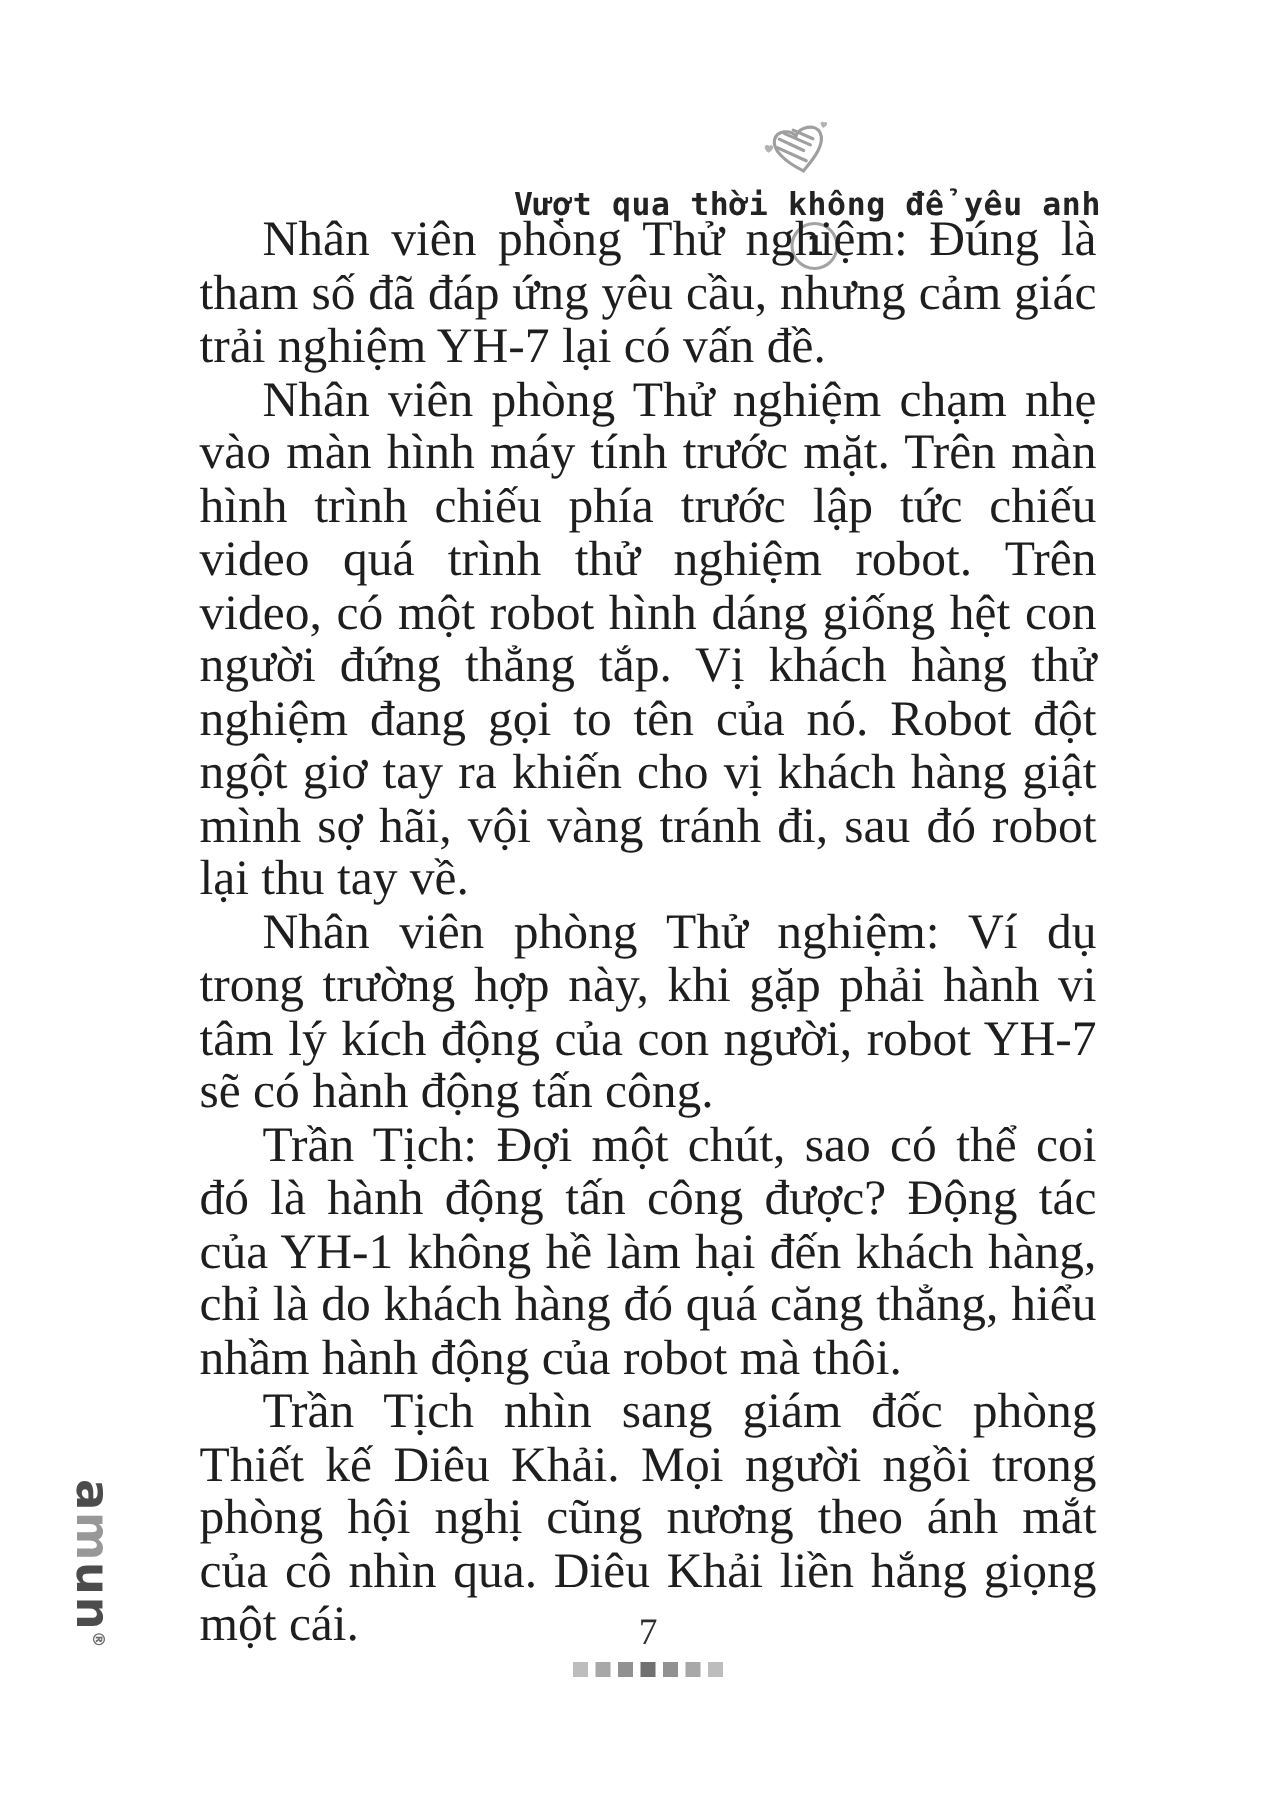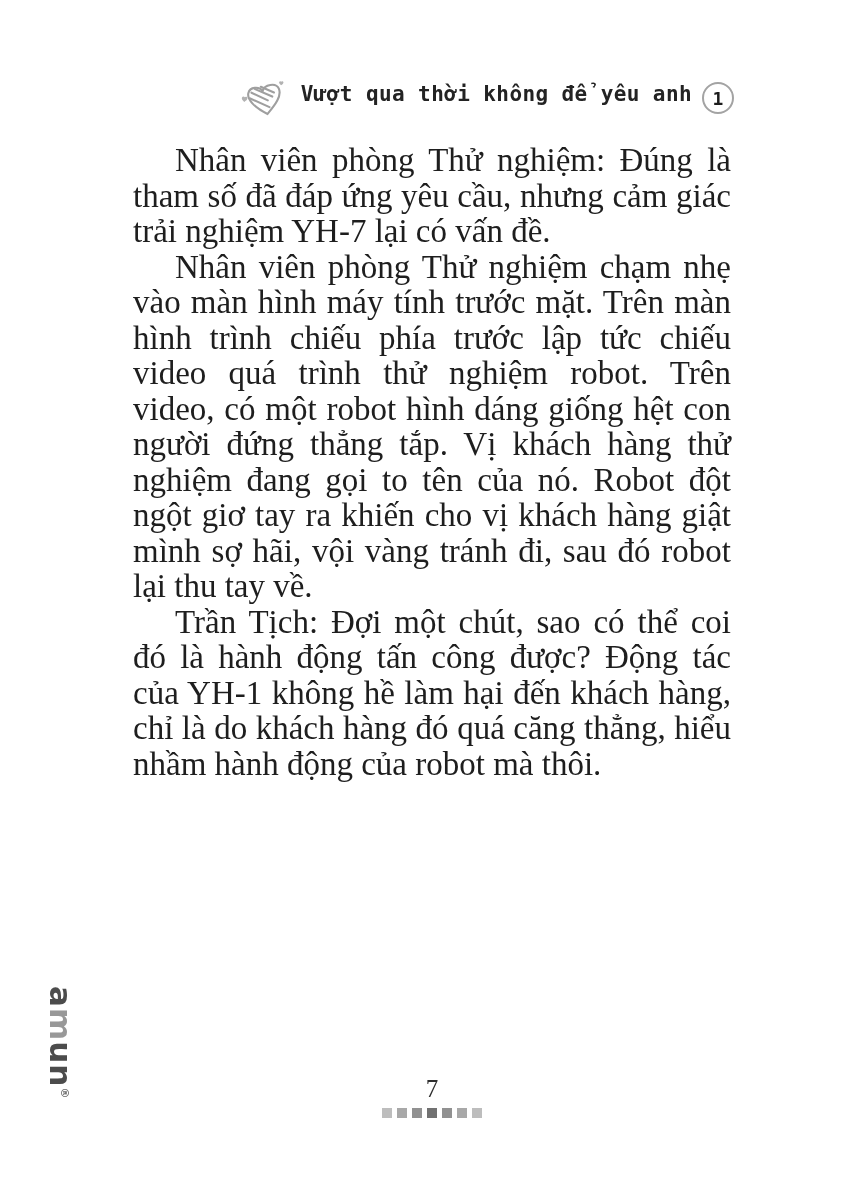--- a/index.html
+++ b/index.html
@@ -9,21 +9,21 @@
     margin:0 auto;
     background:#ffffff;
     overflow:hidden;
     font-family:"Liberation Serif", serif;
   }
 
   
   .header {
     position:absolute;
     top:82px; right:108px;
-    display:flex; align-items:flex-start;
+    display:flex; align-items:center;flex-direction:column;
   }
   .heart-doodle { width:56px; height:46px; margin-right:6px; margin-top:-4px; }
   .title {
     font-family:"DejaVu Sans Mono", monospace;
     font-weight:bold;
     font-size:21px;
     letter-spacing:0.4px;
     color:#232323;
     white-space:nowrap;
   }
@@ -111,21 +111,23 @@
     </svg>
     <span class="title">Vượt qua thời không để yêu anh</span>
     <span class="circle-num">
       <span>1</span>
     </span>
   </div>
 
   <div class="body-text">
     <p>Nhân viên phòng Thử nghiệm: Đúng là tham số đã đáp ứng yêu cầu, nhưng cảm giác trải nghiệm YH-7 lại có vấn đề.</p>
     <p>Nhân viên phòng Thử nghiệm chạm nhẹ vào màn hình máy tính trước mặt. Trên màn hình trình chiếu phía trước lập tức chiếu video quá trình thử nghiệm robot. Trên video, có một robot hình dáng giống hệt con người đứng thẳng tắp. Vị khách hàng thử nghiệm đang gọi to tên của nó. Robot đột ngột giơ tay ra khiến cho vị khách hàng giật mình sợ hãi, vội vàng tránh đi, sau đó robot lại thu tay về.</p>
+    <p>Nhân viên phòng Thử nghiệm: Ví dụ trong trường hợp này, khi gặp phải hành vi tâm lý kích động của con người, robot YH-7 sẽ có hành động tấn công.</p>
     <p>Trần Tịch: Đợi một chút, sao có thể coi đó là hành động tấn công được? Động tác của YH-1 không hề làm hại đến khách hàng, chỉ là do khách hàng đó quá căng thẳng, hiểu nhầm hành động của robot mà thôi.</p>
+    <p>Trần Tịch nhìn sang giám đốc phòng Thiết kế Diêu Khải. Mọi người ngồi trong phòng hội nghị cũng nương theo ánh mắt của cô nhìn qua. Diêu Khải liền hắng giọng một cái.</p>
   </div>
 
   <div class="footer">
     <div class="page-number">7</div>
     <div class="page-dots">
         <span class="sq" style="background: rgb(189, 189, 189);"></span>
         <span class="sq" style="background: rgb(168, 168, 168);"></span>
         <span class="sq" style="background: rgb(145, 145, 145);"></span>
         <span class="sq" style="background: rgb(113, 113, 113);"></span>
         <span class="sq" style="background: rgb(145, 145, 145);"></span>

